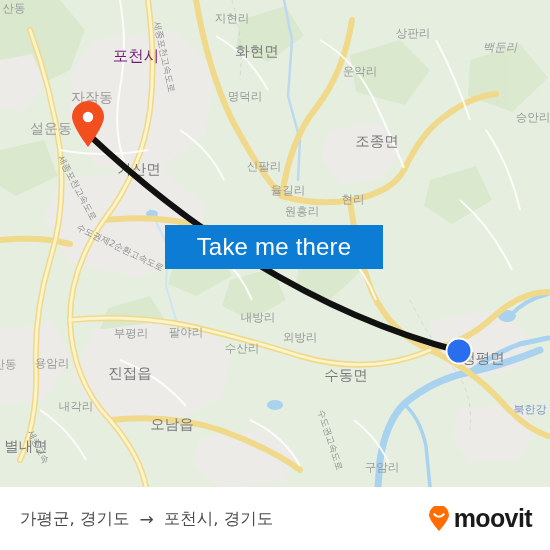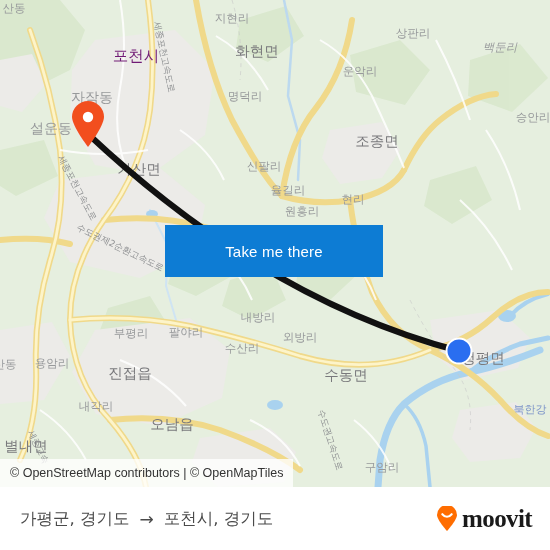--- a/index.html
+++ b/index.html
@@ -71,26 +71,26 @@
     box-sizing: border-box;
     transform: translate(-50%, -50%);
   }
 
   
   #take-me-there {
     position: absolute;
     left: 165px;
     top: 225px;
     width: 218px;
-    height: 52px;
+    height: 44px;
     background: #0d7cd4;
     color: #ffffff;
     border: none;
     font-family: "Liberation Sans", sans-serif;
-    font-size: 15px;
+    font-size: 24px;
     letter-spacing: 0.2px;
     cursor: pointer;
     display: flex;
     align-items: center;
     justify-content: center;
     padding: 0;
   }
 
   
   #attribution {
@@ -139,21 +139,21 @@
   #brand {
     display: flex;
     align-items: center;
     gap: 2px;
   }
   #brand .wordmark {
     font-size: 25px;
     font-weight: bold;
     color: #1a1a1a;
     letter-spacing: -0.6px;
-    font-family: Liberation Serif, serif;
+    font-family: Liberation Sans, sans-serif;
   }
 </style>
 </head>
 <body>
 
 <div id="map">
 
   <svg class="basemap" viewBox="0 0 550 487">
     <rect x="0" y="0" width="550" height="487" fill="#e6efdf"></rect>
 
@@ -260,21 +260,21 @@
       <div class="maplabel ri" style="left: 300px; top: 337px;">외방리</div>
       <div class="maplabel ri" style="left: 131px; top: 333px;">부평리</div>
       <div class="maplabel ri" style="left: 186px; top: 332px;">팔야리</div>
       <div class="maplabel ri" style="left: 242px; top: 348px;">수산리</div>
       <div class="maplabel town" style="left: 483px; top: 358px;">청평면</div>
       <div class="maplabel town" style="left: 298px; top: 375px; margin-left: 48px;">수동면</div>
       <div class="maplabel town" style="left: 130px; top: 373px;">진접읍</div>
       <div class="maplabel ri" style="left: 52px; top: 363px;">용암리</div>
       <div class="maplabel ri" style="left: 5px; top: 364px;">산동</div>
       <div class="maplabel town" style="left: 26px; top: 398px; margin-top: 48px;">별내면</div>
-      <div class="maplabel ri" style="left: 96px; top: 406px;">내각리</div>
+      <div class="maplabel ri" style="left: 76px; top: 406px;">내각리</div>
       <div class="maplabel water" style="left: 530px; top: 409px;">북한강</div>
       <div class="maplabel town" style="left: 172px; top: 424px;">오남읍</div>
       <div class="maplabel ri" style="left: 382px; top: 467px;">구암리</div>
       <div class="maplabel road" style="left: 164px; top: 57px; transform: translate(-50%, -50%) rotate(78deg);">세종포천고속도로</div>
       <div class="maplabel road" style="left: 77px; top: 188px; transform: translate(-50%, -50%) rotate(62deg);">세종포천고속도로</div>
       <div class="maplabel road" style="left: 120px; top: 248px; transform: translate(-50%, -50%) rotate(26deg);">수도권제2순환고속도로</div>
       <div class="maplabel road" style="left: 330px; top: 440px; transform: translate(-50%, -50%) rotate(72deg);">수도권고속도로</div>
       <div class="maplabel road" style="left: 38px; top: 447px; transform: translate(-50%, -50%) rotate(64deg);">세종고속</div>
     </div>
 
@@ -286,23 +286,20 @@
     <svg viewBox="0 0 36 48" width="36" height="48">
       <path id="pin-body" d="M18 47 C18 47 34 26 34 17 A16 16 0 1 0 2 17 C2 26 18 47 18 47 Z" fill="#f24e1e"></path>
       <circle cx="18" cy="17" r="5.2" fill="#ffffff"></circle>
     </svg>
   </div>
 
   <div class="dot" id="dot-marker" style="left: 459px; top: 351px; background: rgb(42, 110, 240);"></div>
 
   <button id="take-me-there" style="background: rgb(13, 124, 212);">Take me there</button>
 
-  <div id="attribution">
-    <span>© OpenStreetMap contributors | © OpenMapTiles</span>
-  </div>
 </div>
 
 <div id="footer">
   <div id="trip-summary">
     <span>가평군, 경기도</span>
     <span class="arrow">→</span>
     <span>포천시, 경기도</span>
   </div>
   <div id="brand">
     <svg width="26" height="26" viewBox="0 0 26 26">

